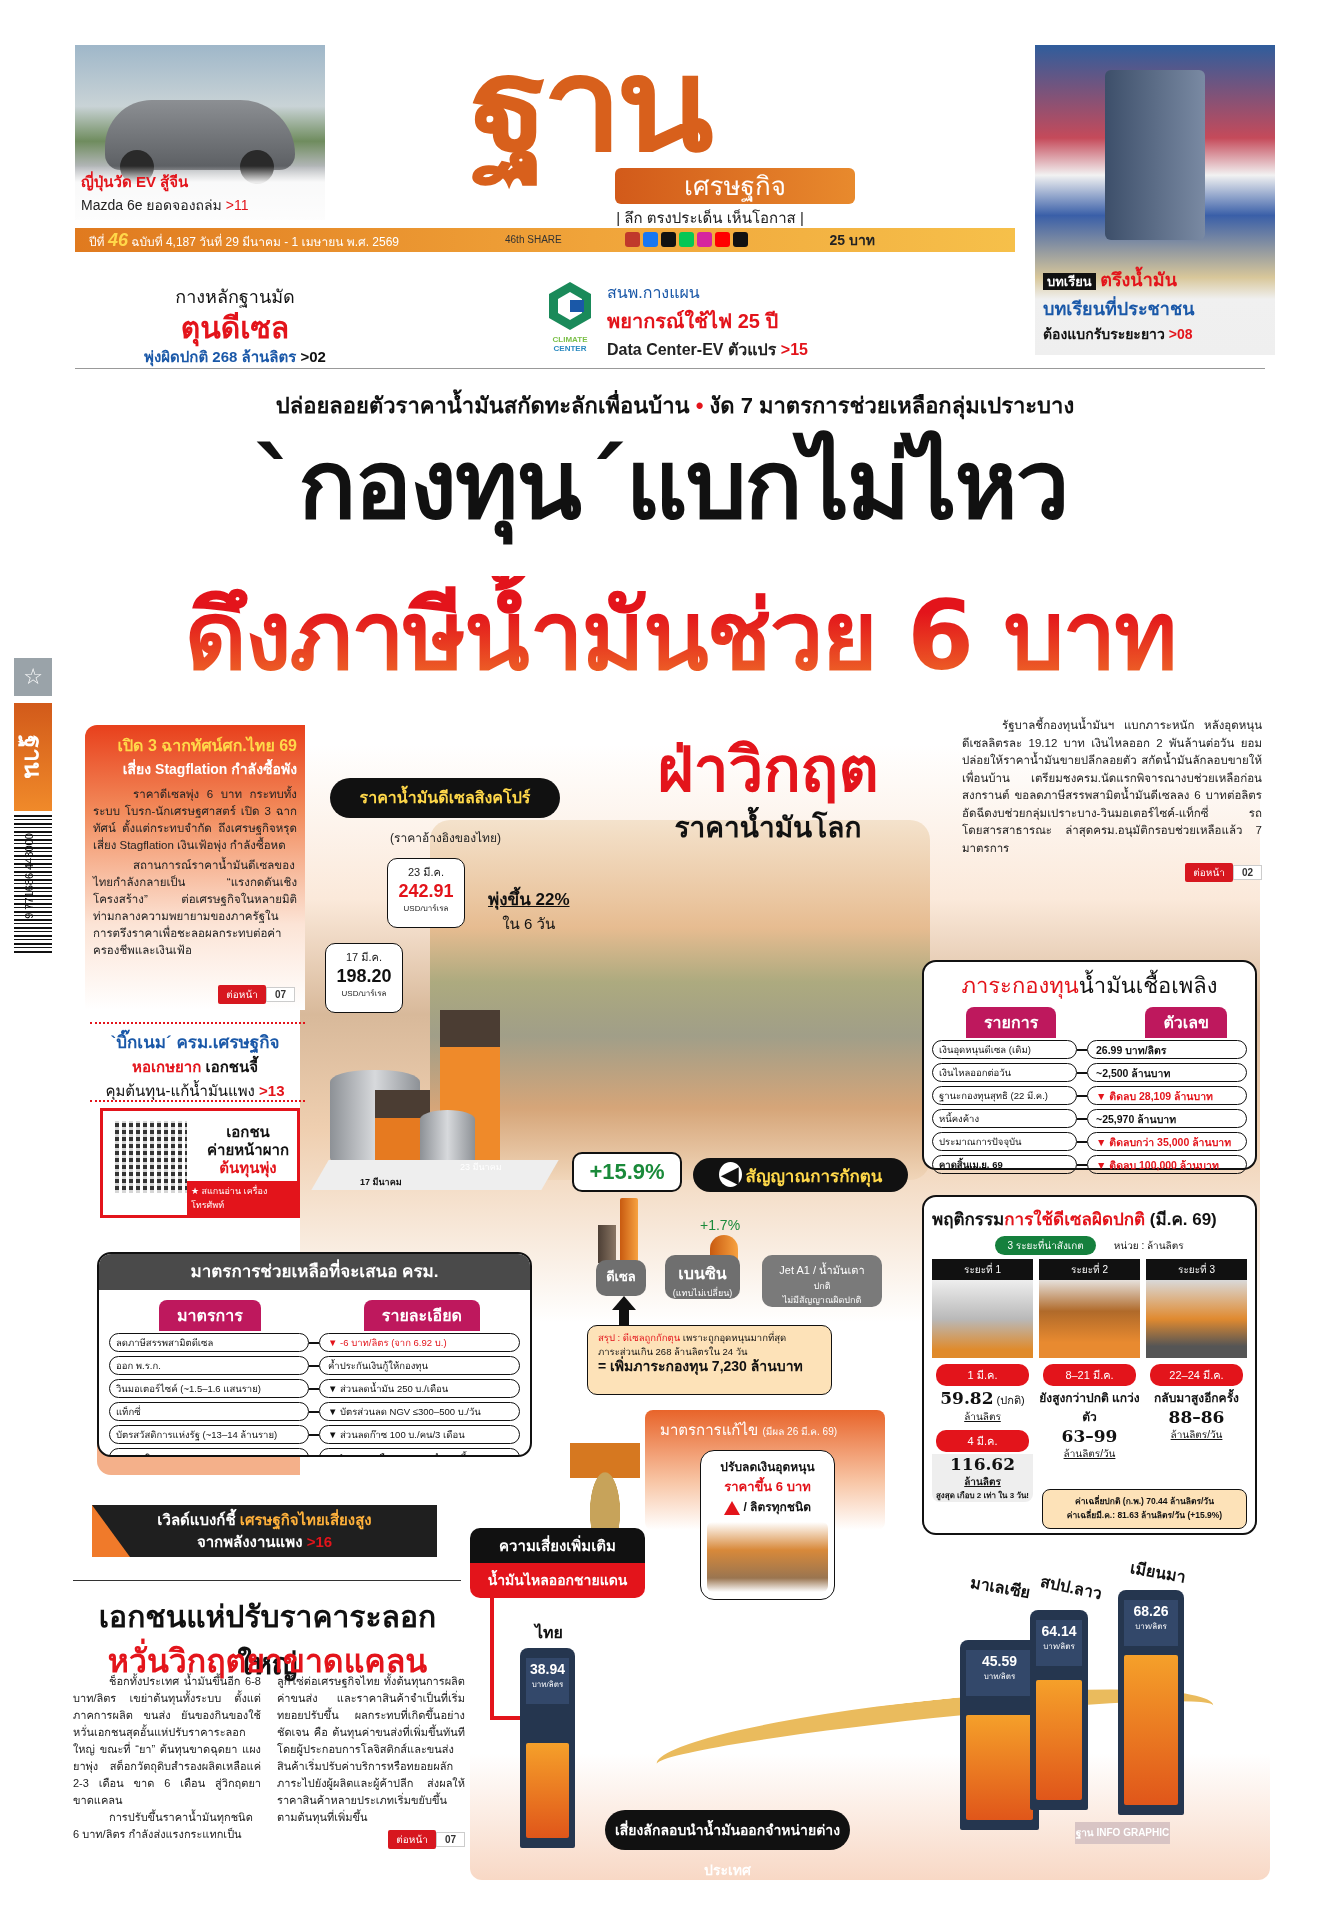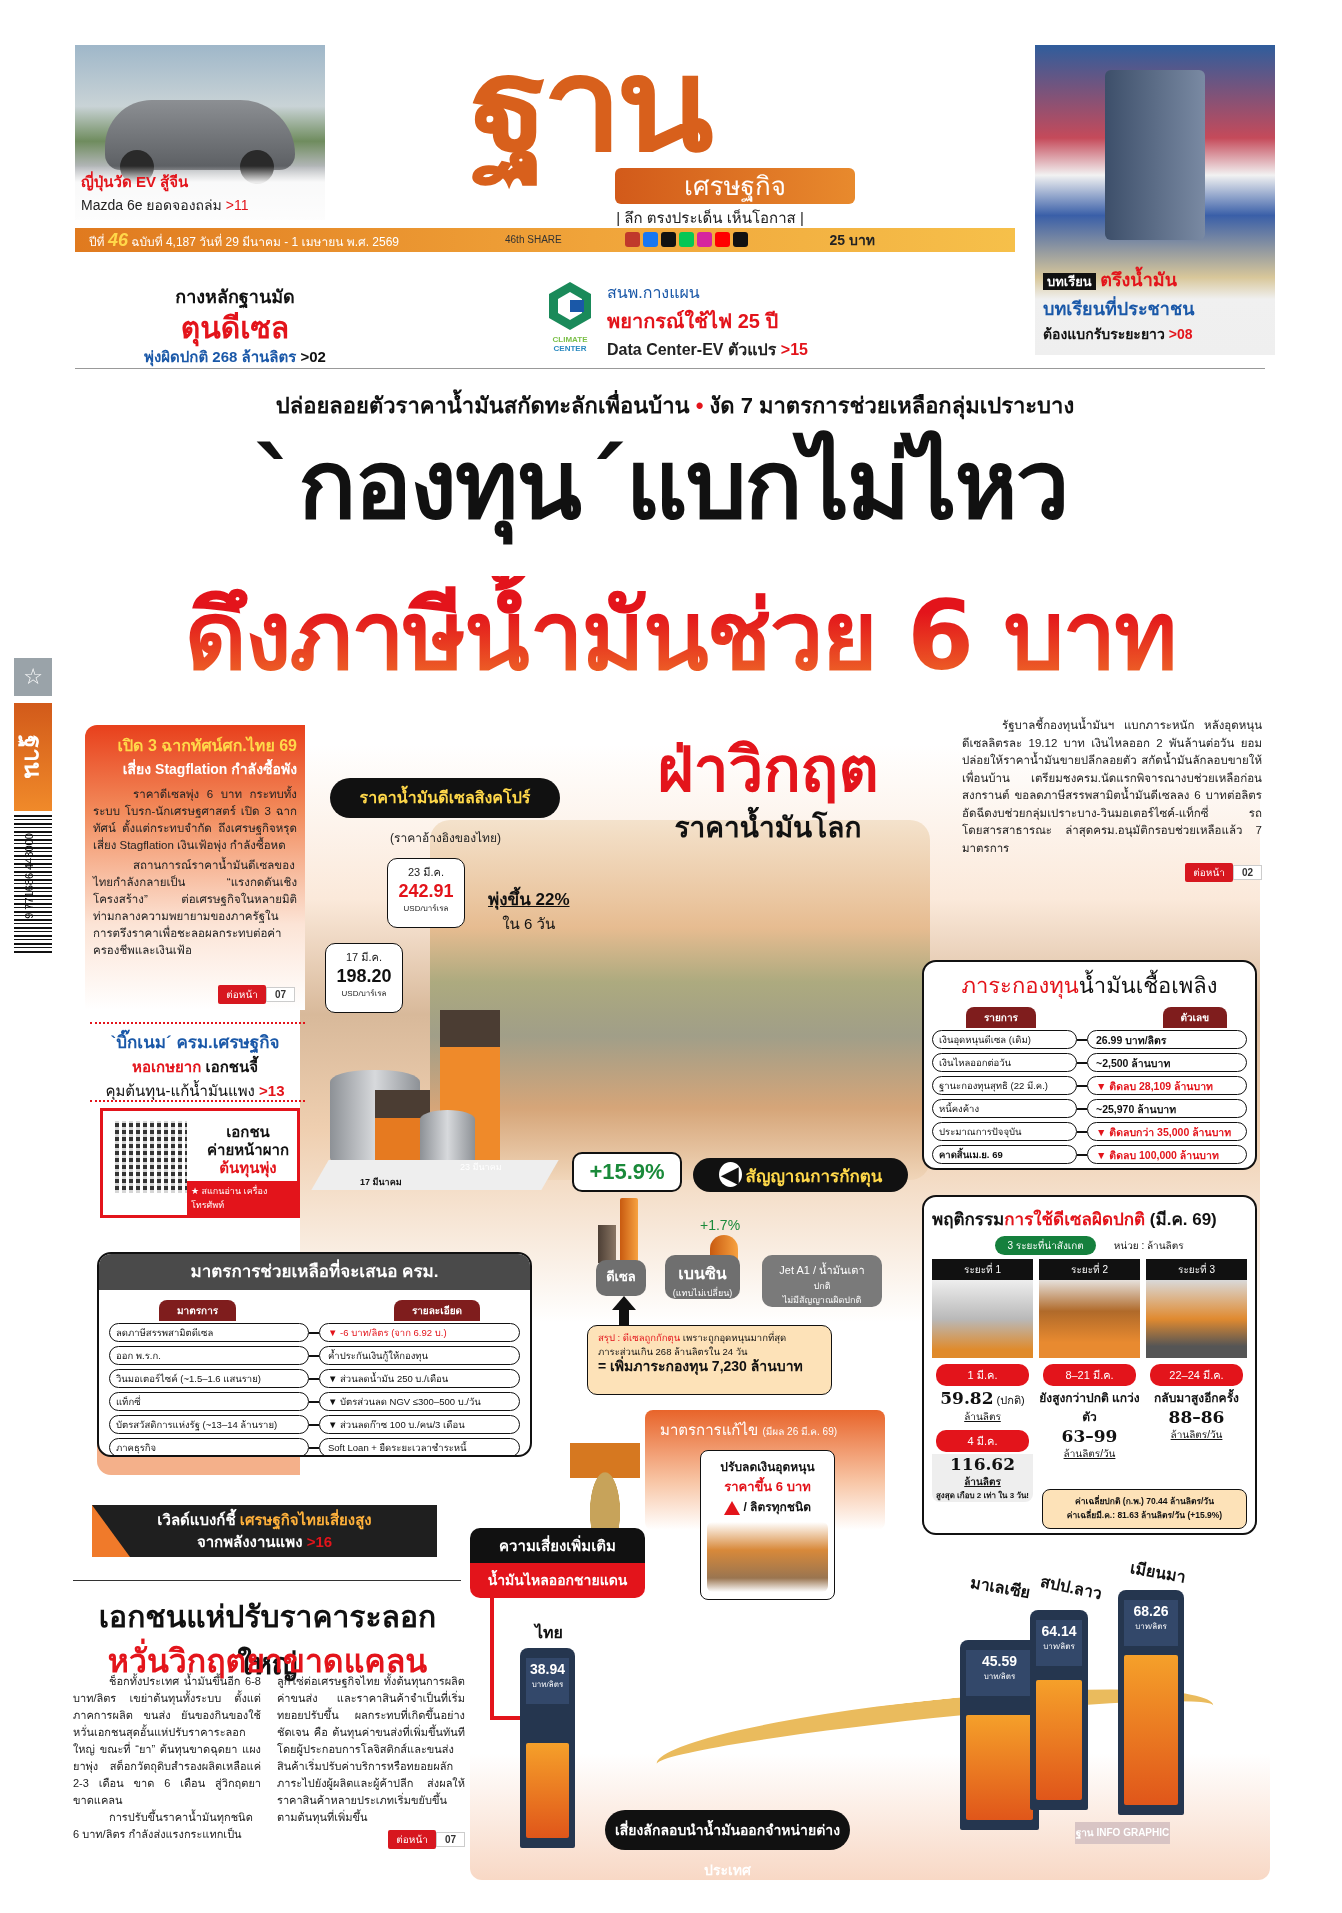--- a/index.html
+++ b/index.html
@@ -16,21 +16,21 @@
 .logo{left:470px;top:45px;width:550px;height:165px}
 .logo-big{position:absolute;left:0;top:0;width:390px;height:120px;font-size:130px;line-height:120px;font-weight:900;color:#d8601c;letter-spacing:-6px;font-family:"DejaVu Sans",sans-serif;transform:scaleX(1.1);transform-origin:left}
 .logo-sub{position:absolute;left:145px;top:123px;width:240px;height:36px;background:linear-gradient(90deg,#d25a1a,#e88a2d);border-radius:6px;color:#fff;font-size:26px;text-align:center;line-height:36px}
 .slogan{left:520px;top:206px;width:380px;font-size:15px;color:#222;text-align:center}
 .issue-bar{left:75px;top:228px;width:940px;height:24px;background:linear-gradient(90deg,#e07a1f,#f0a43a 55%,#f6c04a);color:#fff;font-size:12px;line-height:24px;padding-left:14px}
 .issue-bar .big46{color:#ffd84a;font-weight:bold;font-style:italic;font-size:18px}
 .price{position:absolute;right:140px;top:0;color:#222;font-weight:bold;font-size:14px}
 .social{position:absolute;left:550px;top:4px;display:flex;gap:3px}
 .social span{width:15px;height:15px;border-radius:3px;display:inline-block}
 .teaser-evidence{left:110px;top:282px;width:250px;text-align:center}
-.teaser-evidence .l1{font-weight:bold;font-size:18px;color:#111}
+.teaser-evidence .l1{font-weight:normal;font-size:18px;color:#111}
 .teaser-evidence .l2{font-weight:bold;font-size:30px;color:#e3141b;line-height:34px}
 .teaser-evidence .l3{font-size:15px;color:#1a58a8;font-weight:bold}
 .teaser-climate{left:545px;top:280px;width:340px;height:75px}
 .climate-logo{position:absolute;left:0;top:0;width:50px;height:72px}
 .teaser-climate .tx{position:absolute;left:62px;top:0}
 .teaser-climate .l1{color:#1a58a8;font-size:16px}
 .teaser-climate .l2{color:#e3141b;font-size:20px;font-weight:bold}
 .teaser-climate .l3{color:#222;font-size:16px;font-weight:bold}
 .teaser-pump{left:1035px;top:45px;width:240px;height:310px;background:linear-gradient(180deg,#2f5d9c 0%,#c54a5a 30%,#f2f2f2 42%,#3a5fa8 55%,#d8c79a 75%,#f0f0f0 82%,#efefef 100%)}
 .teaser-pump .cap{position:absolute;left:8px;bottom:10px;right:6px}
@@ -89,21 +89,21 @@
 .fire-title .l1{font-size:62px;font-weight:900;color:#e3141b;line-height:70px;font-family:"DejaVu Sans",sans-serif}
 .fire-title .l2{font-size:28px;font-weight:bold;color:#111}
 .main-story{left:962px;top:717px;width:300px}
 .main-story p{font-size:11.5px;line-height:17.5px;color:#222;text-align:justify;text-indent:40px}
 .main-story .cont{float:right;margin-top:6px}
 
 .fund{left:922px;top:960px;width:335px;height:210px;border:2px solid #111;border-radius:14px;background:#fff;padding:6px 8px}
 .fund .title{font-size:22px;font-weight:normal;text-align:center}
 .fund .title .r{color:#e3141b}
 .tab-head{display:flex;justify-content:space-between;margin:4px 20px 2px 34px}
-.tab-head span{background:#7f1d1d;color:#fff;font-size:10px;font-weight:bold;padding:3px 18px;border-radius:8px 8px 0 0}
+.tab-head span{background:#be185d;color:#fff;font-size:16px;font-weight:bold;padding:3px 18px;border-radius:8px 8px 0 0}
 .trow{display:flex;align-items:center;margin-bottom:4px}
 .trow .k{flex:0 0 145px;border:1.5px solid #111;border-radius:10px;font-size:9.5px;padding:2px 6px;height:19px;line-height:14px}
 .trow .ln{flex:0 0 10px;height:2px;background:#111}
 .trow .v{flex:1;border:1.5px solid #111;border-radius:10px;font-size:10.5px;padding:2px 8px;height:19px;line-height:14px;font-weight:bold}
 .trow .v.neg{color:#e3141b}
 
 .measures{left:97px;top:1252px;width:435px;height:205px;border:2px solid #111;border-radius:14px;background:#fff;overflow:hidden}
 .measures .head{background:#4a4a4a;color:#fff;font-weight:bold;font-size:17px;text-align:center;height:36px;line-height:36px}
 .measures .body{padding:6px 10px}
 .measures .tab-head{margin:4px 40px 2px 50px}
@@ -137,21 +137,21 @@
 .stage .img{height:78px}
 .stage .date{background:#e3141b;color:#fff;font-size:11px;text-align:center;border-radius:10px;margin:6px 4px 2px;padding:2px}
 .stage .val{text-align:center;font-size:11px}
 .stage .num{font-size:17px;font-weight:bold;font-family:"DejaVu Serif",serif}
 .stage .unit{text-decoration:underline;font-size:10px}
 .avg{position:absolute;left:118px;top:292px;width:205px;height:40px;background:#fde2b8;border:1.5px solid #111;border-radius:8px;font-size:8.5px;font-weight:bold;text-align:center;padding:4px}
 
 .remedy-bg{left:645px;top:1410px;width:240px;height:120px;background:linear-gradient(180deg,#e8642a,#f8c6a6 60%,#fff);border-radius:8px}
 .remedy-title{left:660px;top:1418px;color:#fff;font-weight:bold;font-size:15px}
 .remedy-title span{font-size:10px;font-weight:normal}
-.remedy-card{left:700px;top:1450px;width:135px;height:150px;background:#fff;border:1.5px solid #111;border-radius:8px;text-align:center;padding:6px}
+.remedy-card{left:700px;top:1450px;width:135px;height:150px;background:#fff;border:1.5px solid #111;border-radius:14px;text-align:center;padding:6px}
 .remedy-card .l1{font-size:12px;font-weight:bold}
 .remedy-card .l2{font-size:13px;font-weight:bold;color:#e3141b}
 .remedy-card .l3{font-size:12px;font-weight:bold}
 .tri-red{display:inline-block;width:0;height:0;border-left:8px solid transparent;border-right:8px solid transparent;border-bottom:14px solid #e3141b;vertical-align:middle}
 .nozzle{left:570px;top:1420px;width:70px;height:115px;background:radial-gradient(ellipse at 50% 80%,#c7a35a 0 30%,transparent 31%),linear-gradient(180deg,transparent 0 20%,#d67820 20% 50%,transparent 50%);}
 
 .risk-box{left:470px;top:1528px;width:175px;height:70px;border-radius:10px;overflow:hidden}
 .risk-box .a{background:#111;color:#fff;font-weight:bold;font-size:15px;text-align:center;height:35px;line-height:35px}
 .risk-box .b{background:#e3141b;color:#fff;font-weight:bold;font-size:14px;text-align:center;height:35px;line-height:35px}
 .red-line{left:490px;top:1598px;width:4px;height:120px;background:#e3141b}

